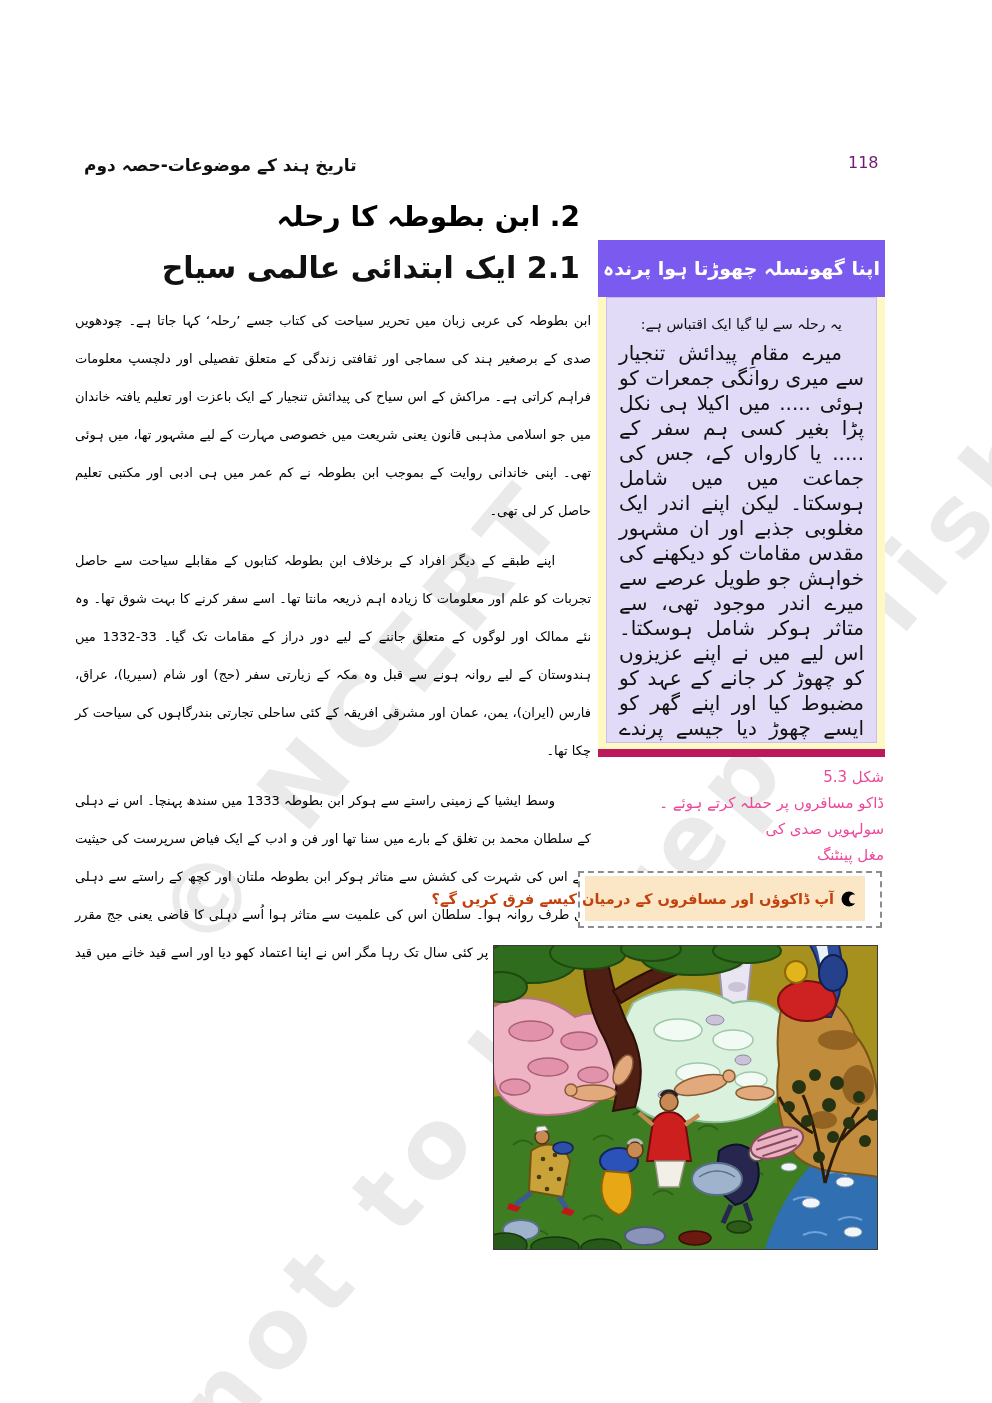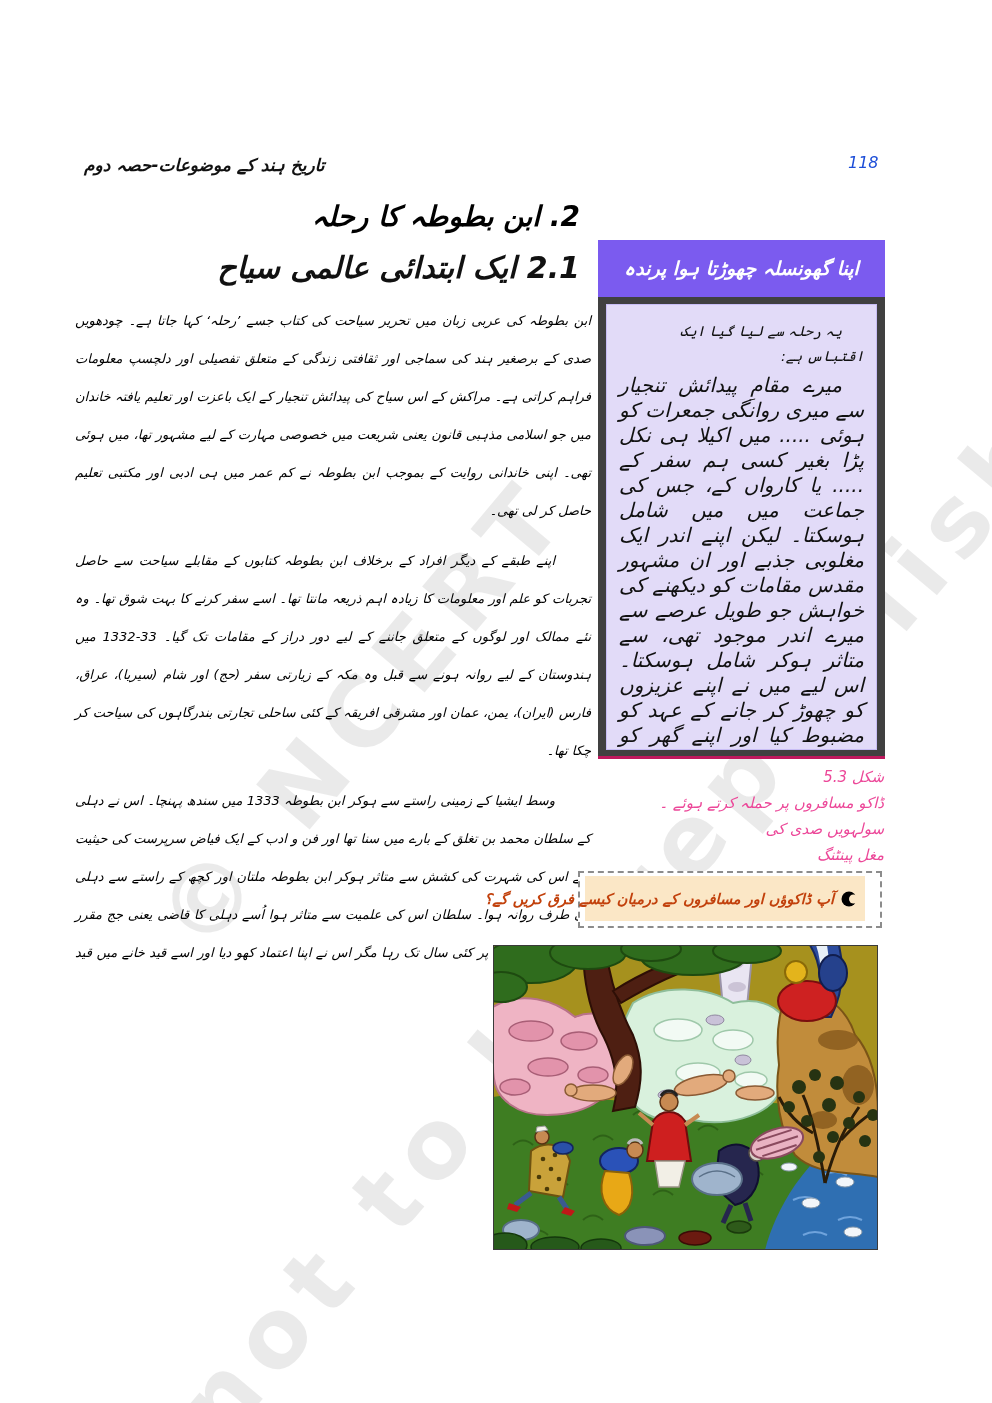--- a/index.html
+++ b/index.html
@@ -8,24 +8,24 @@
     position:relative; width:992px; height:1403px; margin:0 auto;
     background:#ffffff; overflow:hidden;
   }
   .watermark {
     position:absolute; left:-160px; top:490px; width:1300px; z-index:0;
     transform:rotate(-50deg); transform-origin:center;
     font-size:96px; font-weight:bold; letter-spacing:14px;
     color:#000; opacity:0.08; text-align:center; line-height:330px;
     white-space:nowrap; pointer-events:none;
   }
-  .layer { position:absolute; z-index:1;font-style:italic; }
+  .layer { position:absolute; z-index:1; }
 
   .hdr-title { left:84px; top:155px; font-size:17px; font-weight:bold; color:#111; direction:rtl; }
-  .hdr-page  { left:848px; top:153px; font-size:16px; color:#1d4ed8; }
+  .hdr-page  { left:848px; top:153px; font-size:16px; color:#701a75; }
 
   .sec-heading {
     right:412px; top:200px; direction:rtl; white-space:nowrap;
     font-size:28px; font-weight:bold; color:#000000;
   }
   .sub-heading {
     right:412px; top:250px; direction:rtl; white-space:nowrap;
     font-size:30px; font-weight:bold; color:#111;
   }
 
@@ -36,22 +36,22 @@
   }
   .para + .para { text-indent:36px; }
 
   .sidebar { left:598px; top:240px; width:287px; }
   .sidebar-title {
     background:#7B5BEF; color:#fff; text-align:center;
     font-size:19px; font-weight:bold; height:57px; line-height:57px;
     direction:rtl; white-space:nowrap; overflow:hidden;
   }
   .sidebar-body {
-    background:#404040; padding:7px 8px 6px 8px;
-    border-bottom:3px solid #be185d;
+    background:#fef9c3; padding:0 8px 6px 8px;
+    border-bottom:8px solid #be185d;
   }
   .sidebar-inner {
     background:#E2DBF8; border:1px solid #C8BDF5;
     height:446px; overflow:hidden; padding:14px 12px;
     direction:rtl;
   }
   .box-intro { font-size:14px; line-height:25px; color:#111; text-align:right; text-indent:22px; margin-bottom:4px; }
   .box-quote { font-size:20px; line-height:25px; color:#111; text-align:justify; text-indent:22px; }
   .box-note  { font-size:13.5px; line-height:24px; color:#111; text-align:right; }
 

